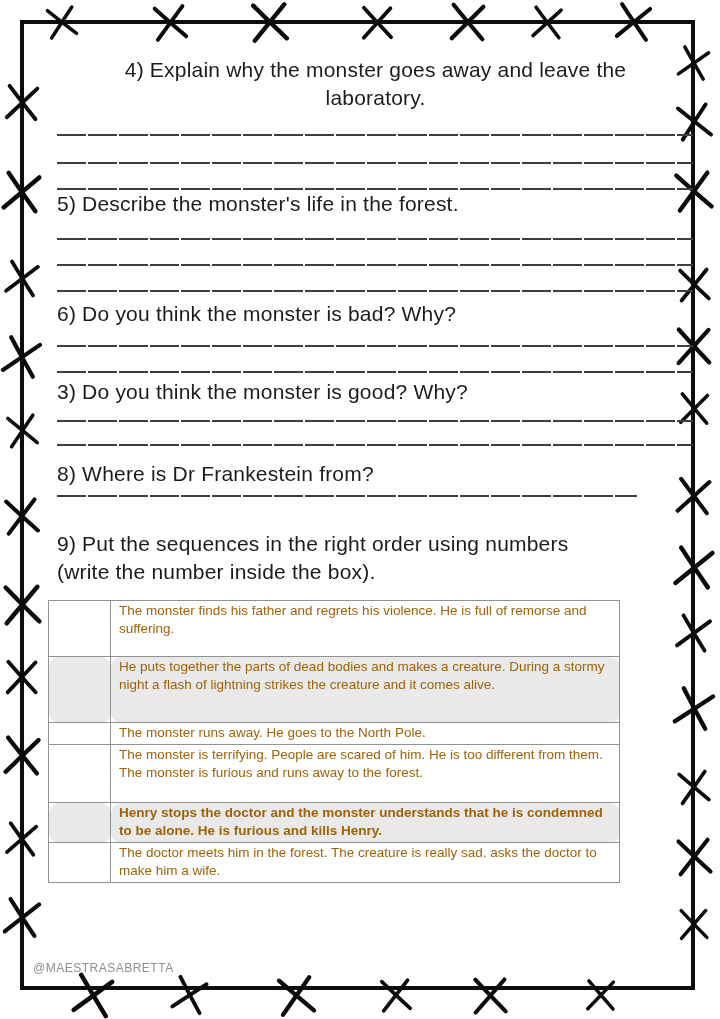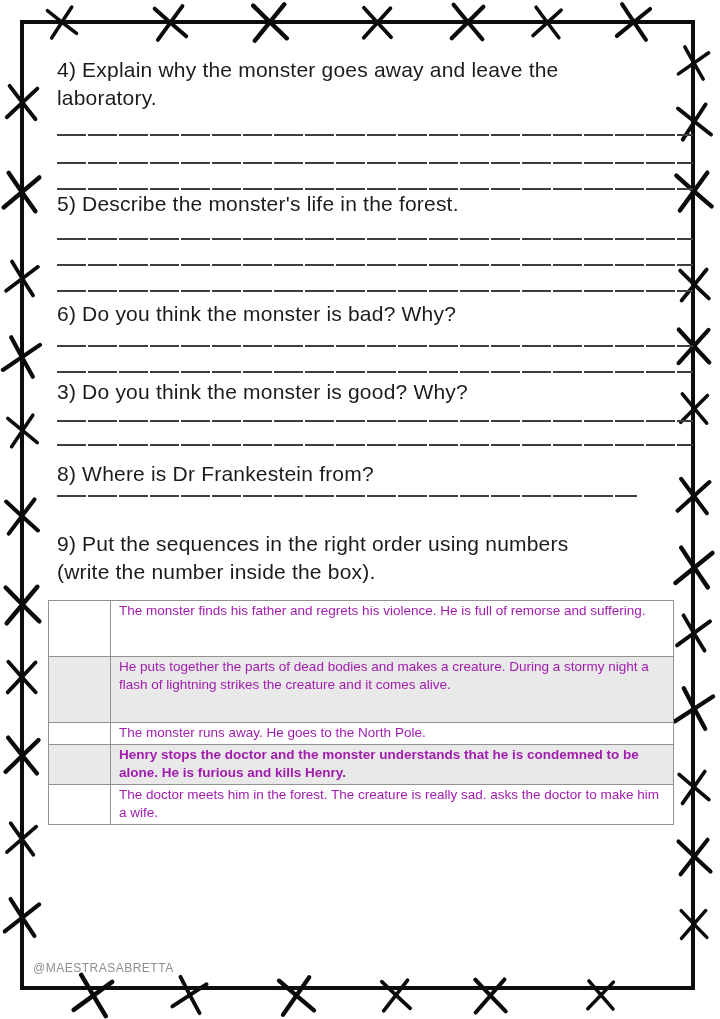--- a/index.html
+++ b/index.html
@@ -21,30 +21,30 @@
     font-size:21px; line-height:28px; color:#1c1c1c;
     white-space:pre-line; letter-spacing:0.2px;
   }
   .ans-line {
     position:absolute; left:57px; width:636px; height:2px;
     background:repeating-linear-gradient(90deg,#3e3e3e 0 29px, rgba(0,0,0,0) 29px 31px);
   }
   .ans-line.short { width:580px; }
   
   .seq-table {
-    position:absolute; left:48px; top:600px; width:626px;
+    position:absolute; left:48px; top:600px; width:572px;
     border-collapse:collapse; table-layout:fixed;
-    font-size:13.5px; line-height:18px; color:#a21caf;
+    font-size:13.5px; line-height:18px; color:#a16207;
   }
   .seq-table td {
     border:1px solid #919191; vertical-align:top;
     padding:1px 8px 2px 8px; box-sizing:border-box;
   }
   .seq-table td.box { width:62px; padding:0; }
-  .seq-table tr.shaded td { background:#e9e9e9; }
+  .seq-table tr.shaded td { background:#e9e9e9;border-radius:10px; }
   .seq-table td.txt { white-space:pre-line; overflow:hidden; }
   .watermark {
     position:absolute; left:33px; top:961px;
     font-size:12px; letter-spacing:0.5px; color:#8e8e8e; font-weight:400;
   }
 </style>
 </head>
 <body>
 
 <div class="sheet">
@@ -267,21 +267,21 @@
         </svg>
       </span>
       <span class="xmark" style="left: 675px; top: 905px; transform: rotate(-4deg);">
         <svg width="38" height="38" viewBox="0 0 48 48">
           <path d="M9 6 Q22 22 39 42" fill="none" stroke="#0b0b0b" stroke-width="4.4" stroke-linecap="round"></path>
           <path d="M40 8 Q26 22 7 41" fill="none" stroke="#0b0b0b" stroke-width="4.4" stroke-linecap="round"></path>
         </svg>
       </span>
     </div>
   <div id="questions">
-      <div class="q" style="top: 56px;">4) Explain why the monster goes away and leave the
+      <div class="q" style="top: 56px; text-align: center;">4) Explain why the monster goes away and leave the
 laboratory.</div>
       <div class="ans-line" style="top: 134px;"></div>
       <div class="ans-line" style="top: 162px;"></div>
       <div class="ans-line" style="top: 188px;"></div>
       <div class="q" style="top: 190px;">5) Describe the monster's life in the forest.</div>
       <div class="ans-line" style="top: 238px;"></div>
       <div class="ans-line" style="top: 264px;"></div>
       <div class="ans-line" style="top: 290px;"></div>
       <div class="q" style="top: 300px;">6) Do you think the monster is bad? Why?</div>
       <div class="ans-line" style="top: 345px;"></div>
@@ -301,20 +301,25 @@
           <td class="txt">The monster finds his father and regrets his violence. He is full of remorse and suffering.</td>
         </tr>
         <tr class="shaded" style="height: 66px;">
           <td class="box"></td>
           <td class="txt">He puts together the parts of dead bodies and makes a creature. During a stormy night a flash of lightning strikes the creature and it comes alive.</td>
         </tr>
         <tr class="" style="height: 20px;">
           <td class="box"></td>
           <td class="txt">The monster runs away. He goes to the North Pole.</td>
         </tr>
+        <tr class="" style="height: 58px;">
+          <td class="box"></td>
+          <td class="txt">The monster is terrifying. People are scared of him. He is too different from them.
+The monster is furious and runs away to the forest.</td>
+        </tr>
         <tr class="shaded" style="height: 40px; font-weight: bold;">
           <td class="box"></td>
           <td class="txt">Henry stops the doctor and the monster understands that he is condemned to be alone. He is furious and kills Henry.</td>
         </tr>
         <tr class="" style="height: 40px;">
           <td class="box"></td>
           <td class="txt">The doctor meets him in the forest. The creature is really sad. asks the doctor to make him a wife.</td>
         </tr>
       </tbody>
     </table>

